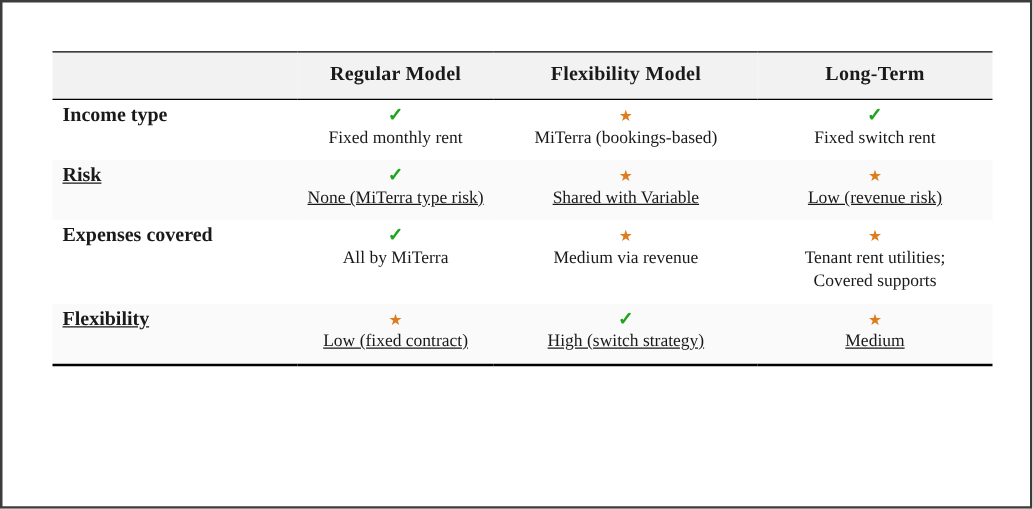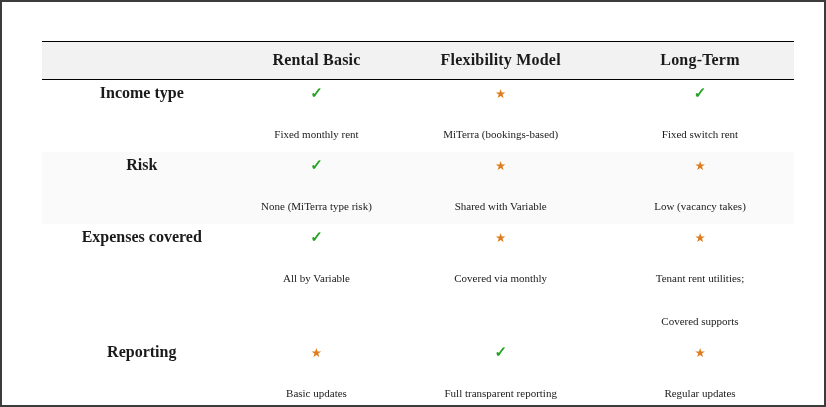--- a/index.html
+++ b/index.html
@@ -35,23 +35,23 @@
     border-bottom: 1.5px solid #000000;
   }
   th.colhead {
     font-weight: bold;
     font-size: 16px;
     text-align: center;
     padding: 9px 4px 10px 4px;
     letter-spacing: 0.2px;
   }
   th.corner { padding: 9px 4px 10px 4px; }
-  tbody tr.striped { background: #fafafa; }
+  tbody tr.striped { background: #fafafa; text-decoration: underline; }
   th.rowlabel {
-    text-align: center;
+    text-align: left;
     vertical-align: top;
     font-weight: bold;
     font-size: 16px;
     padding: 4px 4px 8px 8px;
     line-height: 17px;
     white-space: nowrap;
   }
   td.cell {
     text-align: center;
     vertical-align: top;
@@ -61,43 +61,42 @@
     line-height: 17px;
     height: 17px;
   }
   .icon {
     font-style: normal;
     display: inline-block;
   }
   .icon.check { font-size: 15px; font-weight: bold; }
   .icon.star  { font-size: 12.5px; }
   .cell-text {
-    font-size: 11px;
+    font-size: 14px;
     line-height: 19px;
     color: #1a1a1a;
     white-space: nowrap;
-    margin-top: 24px;
   }
 </style>
 </head>
 <body>
 
 <div class="frame">
   <div class="table-wrap">
     <table class="cmp">
       <colgroup>
         <col style="width:26%">
         <col style="width:21%">
         <col style="width:28%">
         <col style="width:25%">
       </colgroup>
       <thead>
         <tr>
           <th class="corner"></th>
-          <th class="colhead">Rental Basic</th>
+          <th class="colhead">Regular Model</th>
           <th class="colhead">Flexibility Model</th>
           <th class="colhead">Long-Term</th>
         </tr>
       </thead>
       <tbody>
           <tr>
             <th class="rowlabel">Income type</th>
             <td class="cell">
               <div class="icon-line"><span class="icon check" style="color: rgb(31, 164, 31);">✓</span></div>
               <div class="cell-text">Fixed monthly rent</div>
@@ -116,50 +115,50 @@
             <td class="cell">
               <div class="icon-line"><span class="icon check" style="color: rgb(31, 164, 31);">✓</span></div>
               <div class="cell-text">None (MiTerra type risk)</div>
             </td>
             <td class="cell">
               <div class="icon-line"><span class="icon star" style="color: rgb(221, 125, 30);">★</span></div>
               <div class="cell-text">Shared with Variable</div>
             </td>
             <td class="cell">
               <div class="icon-line"><span class="icon star" style="color: rgb(221, 125, 30);">★</span></div>
-              <div class="cell-text">Low (vacancy takes)</div>
+              <div class="cell-text">Low (revenue risk)</div>
             </td>
           </tr>
           <tr>
             <th class="rowlabel">Expenses covered</th>
             <td class="cell">
               <div class="icon-line"><span class="icon check" style="color: rgb(31, 164, 31);">✓</span></div>
-              <div class="cell-text">All by Variable</div>
+              <div class="cell-text">All by MiTerra</div>
             </td>
             <td class="cell">
               <div class="icon-line"><span class="icon star" style="color: rgb(221, 125, 30);">★</span></div>
-              <div class="cell-text">Covered via monthly</div>
+              <div class="cell-text">Medium via revenue</div>
             </td>
             <td class="cell">
               <div class="icon-line"><span class="icon star" style="color: rgb(221, 125, 30);">★</span></div>
               <div class="cell-text">Tenant rent utilities;</div>
               <div class="cell-text">Covered supports</div>
             </td>
           </tr>
-          <tr>
-            <th class="rowlabel">Reporting</th>
+          <tr class="striped">
+            <th class="rowlabel">Flexibility</th>
             <td class="cell">
               <div class="icon-line"><span class="icon star" style="color: rgb(221, 125, 30);">★</span></div>
-              <div class="cell-text">Basic updates</div>
+              <div class="cell-text">Low (fixed contract)</div>
             </td>
             <td class="cell">
               <div class="icon-line"><span class="icon check" style="color: rgb(31, 164, 31);">✓</span></div>
-              <div class="cell-text">Full transparent reporting</div>
+              <div class="cell-text">High (switch strategy)</div>
             </td>
             <td class="cell">
               <div class="icon-line"><span class="icon star" style="color: rgb(221, 125, 30);">★</span></div>
-              <div class="cell-text">Regular updates</div>
+              <div class="cell-text">Medium</div>
             </td>
           </tr>
         </tbody>
     </table>
   </div>
 </div>
 
 </body></html>

